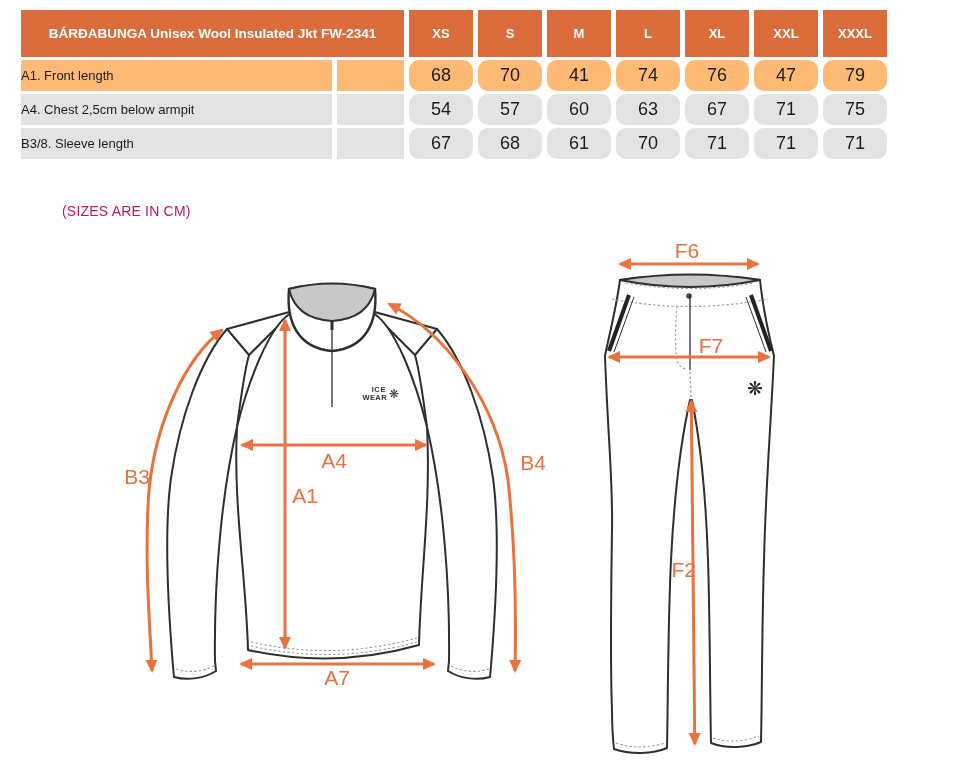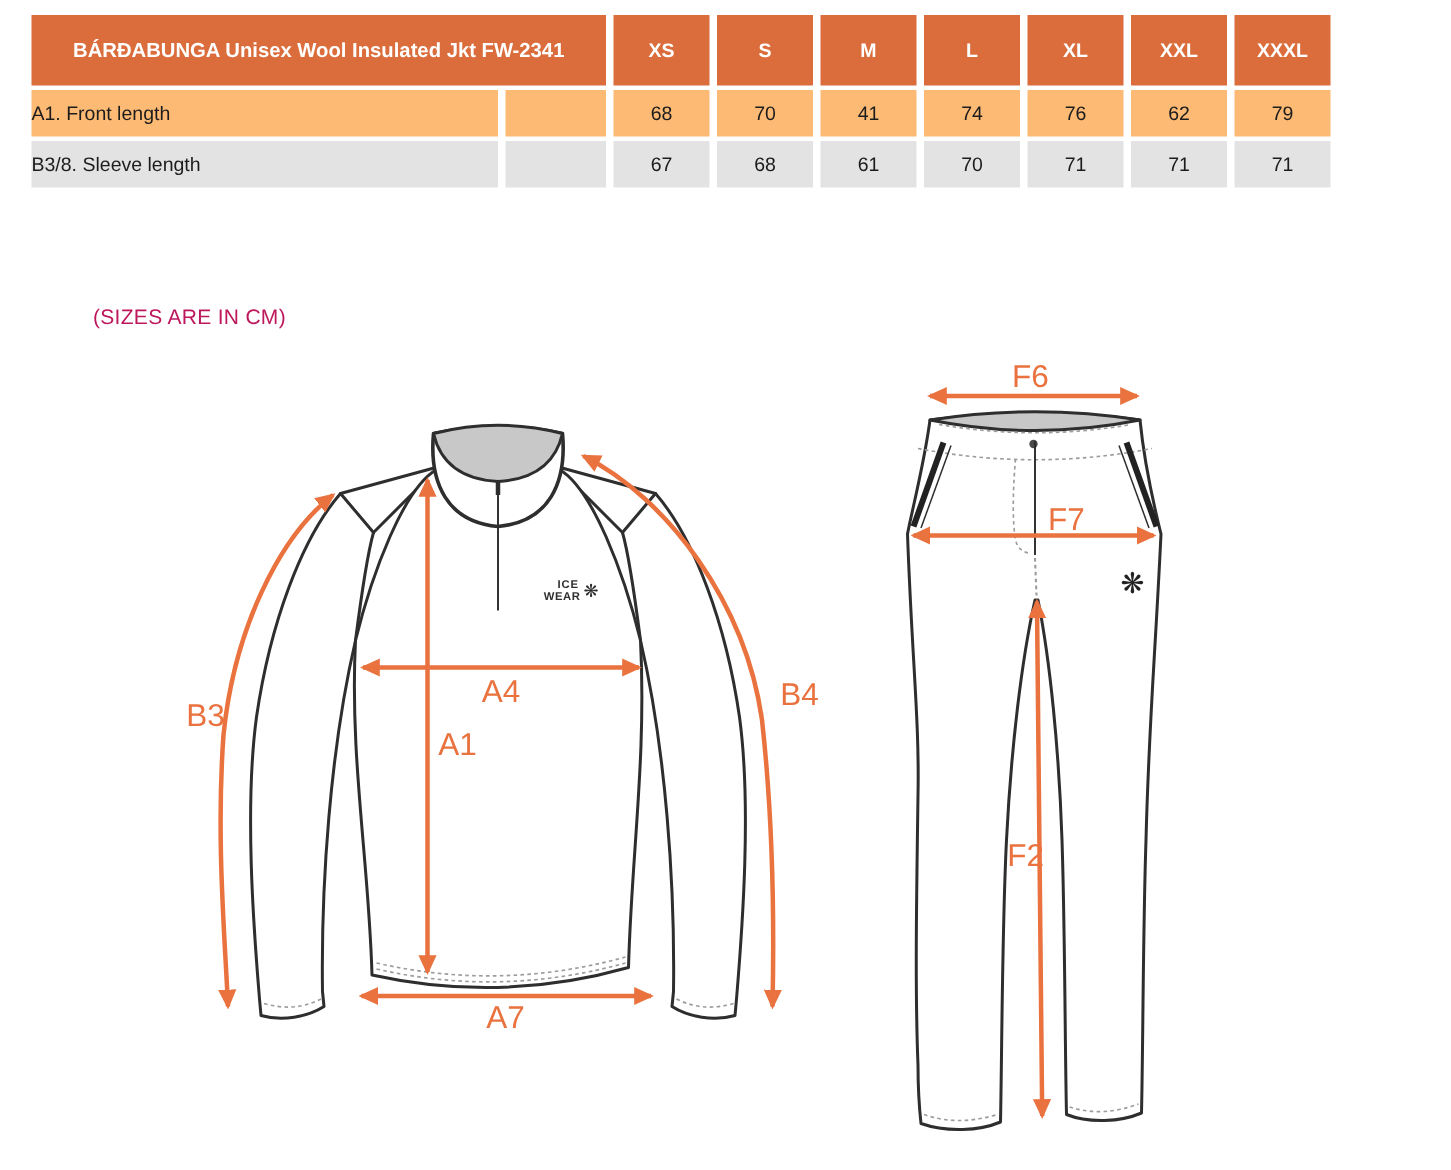--- a/index.html
+++ b/index.html
@@ -23,21 +23,21 @@
   th.size-cell{
     width:64px;height:47px;background:#db6d3c;color:#ffffff;
     font-size:13px;font-weight:bold;text-align:center;
   }
   td.label-cell{
     width:311px;height:31px;text-align:left;padding-left:20px;
     font-size:13px;color:#1c1c1c;
   }
   td.spacer-cell{width:67px;height:31px;}
   td.value-cell{
-    width:64px;height:31px;text-align:center;font-size:13px;color:#1c1c1c;
+    width:64px;height:31px;text-align:center;font-size:18px;color:#1c1c1c;border-radius:10px;
   }
   tr.row-dark td{background:#fdba74;}
   tr.row-light td{background:#e3e3e3;}
   .sizes-note{
     position:absolute;left:62px;top:203px;
     font-size:14px;color:#be185d;letter-spacing:.2px;
   }
   svg.diagram{position:absolute;left:0;top:0;}
   .garment{stroke:#2e2e2e;stroke-width:2;fill:none;stroke-linejoin:round;stroke-linecap:round;}
   .garment-fill{fill:#ffffff;}
@@ -67,22 +67,33 @@
     </thead>
     <tbody>
       <tr class="row-dark">
         <td class="label-cell">A1. Front length</td>
         <td class="spacer-cell"></td>
         <td class="value-cell">68</td>
         <td class="value-cell">70</td>
         <td class="value-cell">41</td>
         <td class="value-cell">74</td>
         <td class="value-cell">76</td>
-        <td class="value-cell">62</td>
+        <td class="value-cell">47</td>
         <td class="value-cell">79</td>
+      </tr>
+      <tr class="row-light">
+        <td class="label-cell">A4. Chest 2,5cm below armpit</td>
+        <td class="spacer-cell"></td>
+        <td class="value-cell">54</td>
+        <td class="value-cell">57</td>
+        <td class="value-cell">60</td>
+        <td class="value-cell">63</td>
+        <td class="value-cell">67</td>
+        <td class="value-cell">71</td>
+        <td class="value-cell">75</td>
       </tr>
       <tr class="row-light">
         <td class="label-cell">B3/8. Sleeve length</td>
         <td class="spacer-cell"></td>
         <td class="value-cell">67</td>
         <td class="value-cell">68</td>
         <td class="value-cell">61</td>
         <td class="value-cell">70</td>
         <td class="value-cell">71</td>
         <td class="value-cell">71</td>

